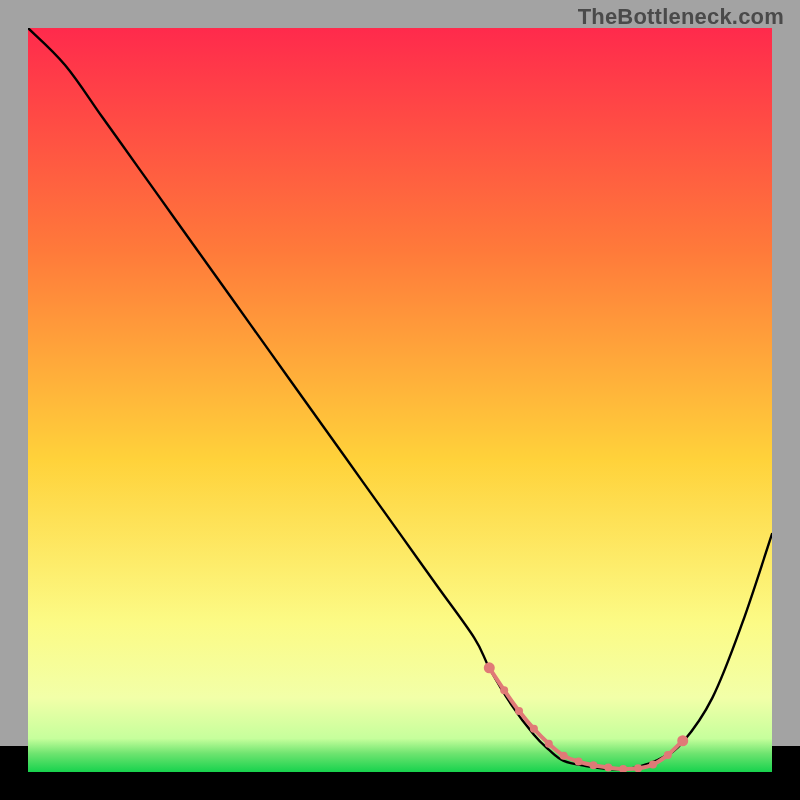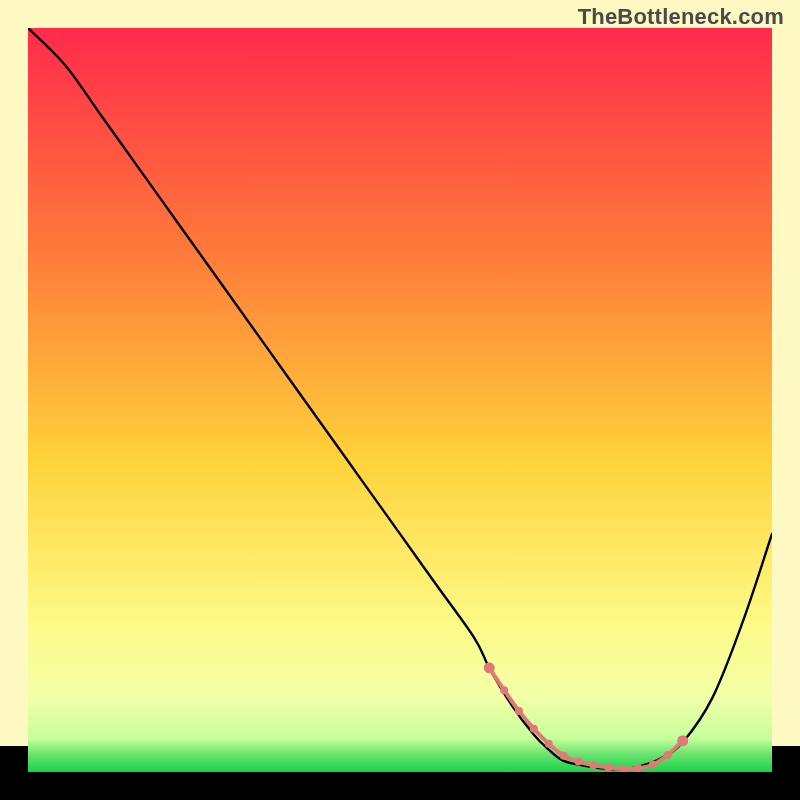--- a/index.html
+++ b/index.html
@@ -1,21 +1,21 @@
 <!DOCTYPE html>
 <html><head>
 <meta charset="utf-8">
 <style>
   * { margin: 0; padding: 0; box-sizing: border-box; }
   html, body { width: 800px; height: 800px; overflow: hidden; background: #000; }
   .frame {
     position: relative;
     width: 800px;
     height: 746px;
-    background: #fef9c3;
+    background: #a3a3a3;
   }
   .watermark {
     position: absolute;
     top: 4px;
     right: 16px;
     font-family: Arial, Helvetica, sans-serif;
     font-size: 22px;
     font-weight: 600;
     color: #4a4a4a;
     letter-spacing: 0.2px;

